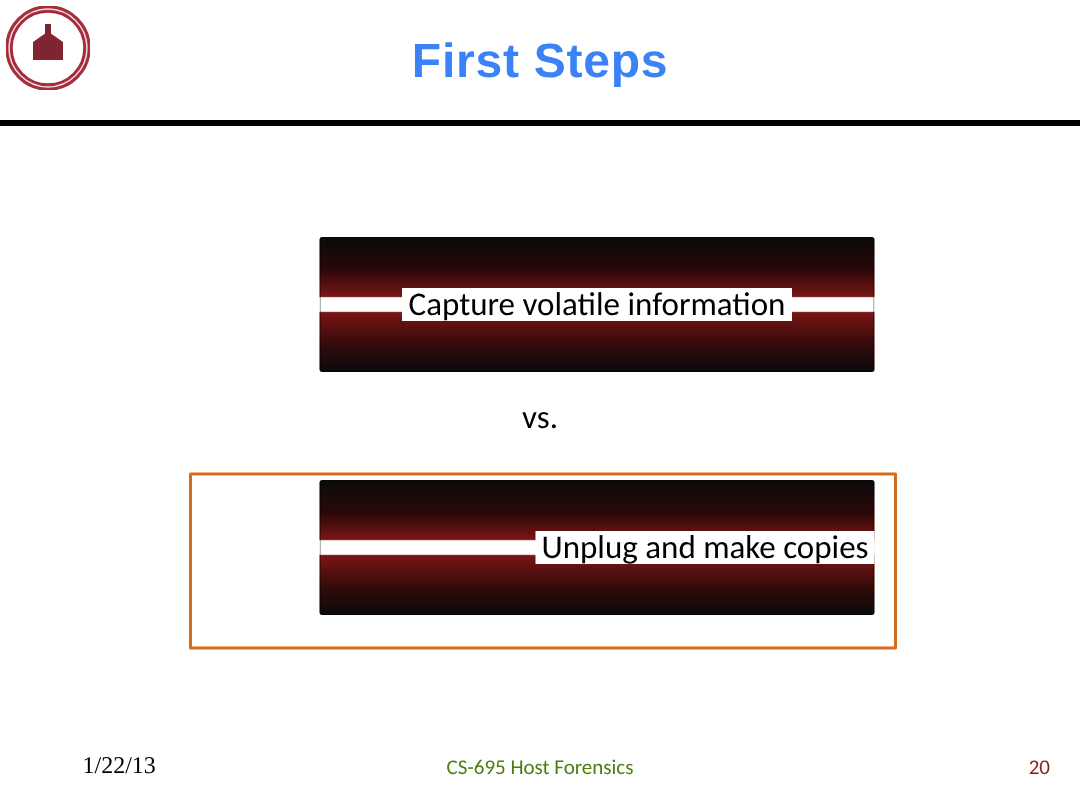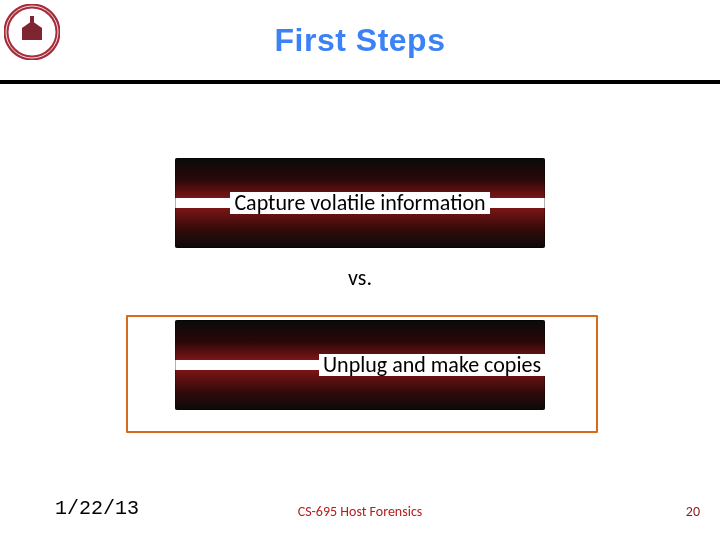--- a/index.html
+++ b/index.html
@@ -51,20 +51,21 @@
   .box-grad {
     background: linear-gradient(to bottom,
       #0a0a0a 0%,
       #2a0808 24%,
       #7a1515 44%,
       #ffffff 45%,
       #ffffff 55%,
       #7a1515 56%,
       #330a0a 80%,
       #0a0a0a 100%);
+    margin-left: 38px;
   }
   .box-text {
     font-family: Calibri, "Segoe UI", Arial, sans-serif;
     background: #fff;
     padding: 0 4px;
     font-size: 22px;
     color: #000;
     line-height: 1;
   }
   .vs {
@@ -79,33 +80,33 @@
   }
   .highlight {
     position: absolute;
     border: 2px solid #d86b1a;
     border-radius: 1px;
   }
   .footer-date {
     position: absolute;
     left: 55px;
     bottom: 20px;
-    font-family: Liberation Mono, monospace;
-    font-size: 20px;
+    font-family: Liberation Serif, serif;
+    font-size: 16px;
     color: #000;
   }
   .footer-center {
     position: absolute;
     bottom: 20px;
     left: 0;
     width: 100%;
     text-align: center;
     font-family: Calibri, Arial, sans-serif;
     font-size: 14px;
-    color: #b91c1c;
+    color: #4d7c0f;
   }
   .footer-page {
     position: absolute;
     right: 20px;
     bottom: 20px;
     font-family: Calibri, Arial, sans-serif;
     font-size: 14px;
     color: #8a1b1b;
   }
 </style>

